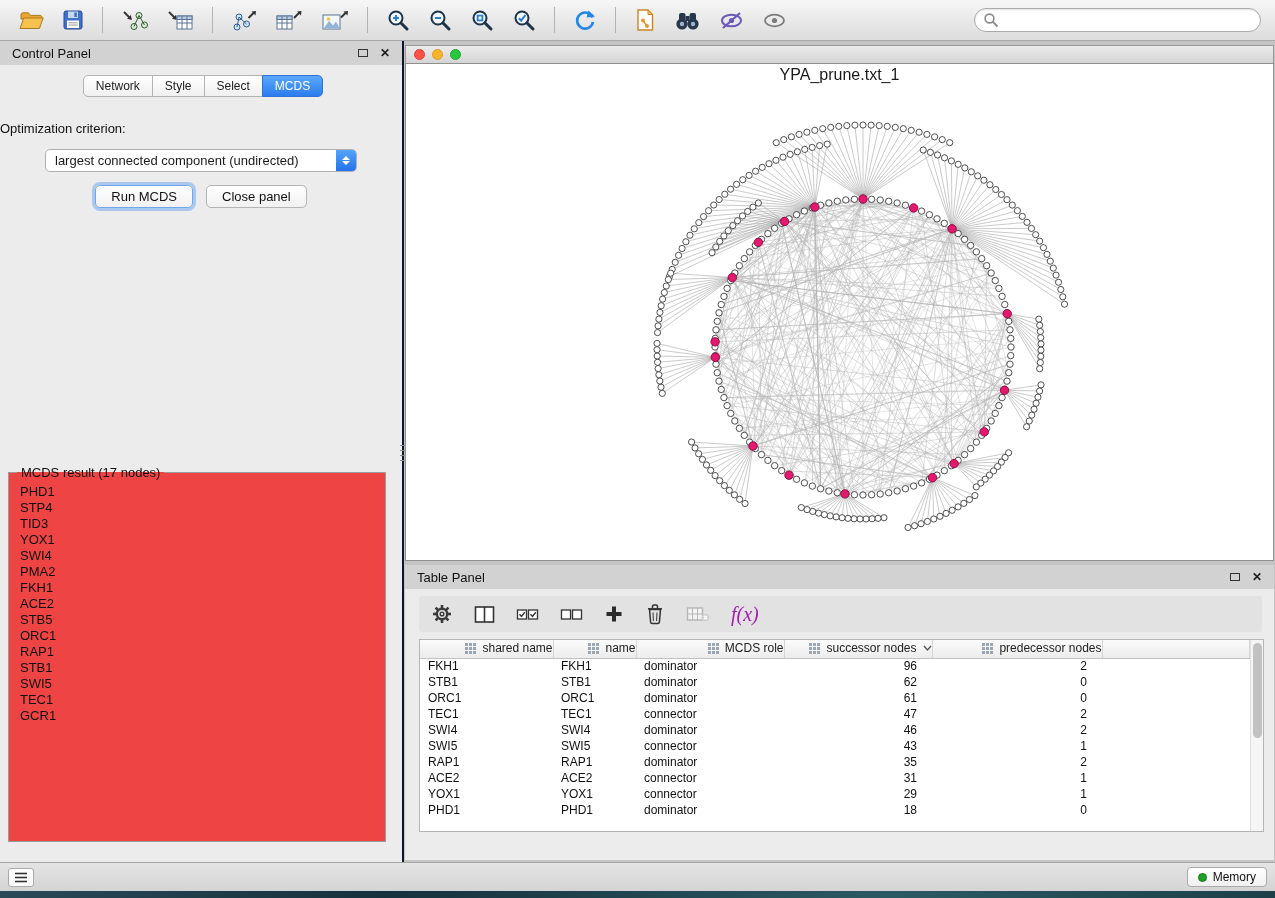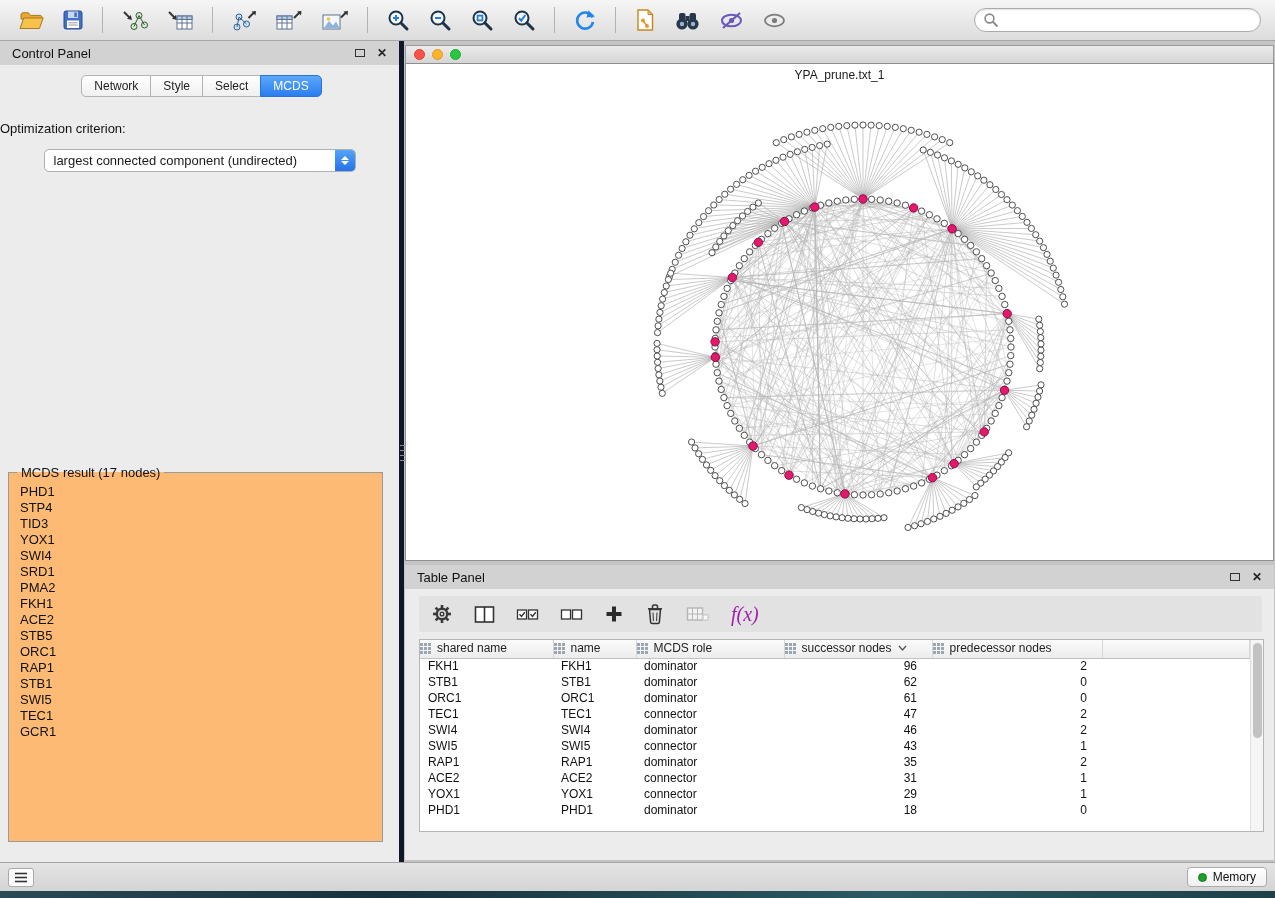--- a/index.html
+++ b/index.html
@@ -12,21 +12,21 @@
     background:linear-gradient(#f6f6f6,#dcdcdc); border-bottom:1px solid #a8a8a8;
     display:flex; align-items:center; padding:0 10px; }
   .tbtn { background:none; border:none; padding:2px 5px; margin:0 4px; cursor:pointer; display:flex; align-items:center; }
   .sep { width:1px; height:26px; background:#b3b3b3; margin:0 9px; }
   .search-wrap { margin-left:auto; margin-right:4px; width:287px; height:24px; background:#fff;
     border:1px solid #ababab; border-radius:12px; display:flex; align-items:center; padding:0 8px;
     box-shadow:inset 0 1px 2px rgba(0,0,0,.12); }
   .search-wrap input { border:none; outline:none; flex:1; font-size:12px; font-family:"Liberation Sans",sans-serif; background:transparent; }
 
   
-  .control-panel { position:absolute; left:0; top:41px; width:404px; bottom:34px; background:#ececec; border-right:5px solid #0f172a; }
+  .control-panel { position:absolute; left:0; top:41px; width:404px; bottom:34px; background:#ececec; border-right:2px solid #0f172a; }
   .panel-header { height:24px; display:flex; align-items:center; padding:0 12px; font-size:13px; color:#111; background:#d2d2d2; }
   .win-ctrls { margin-left:auto; display:flex; align-items:center; gap:12px; }
   .win-float { width:10px; height:8px; border:1.5px solid #333; display:inline-block; cursor:pointer; }
   .win-close { font-size:12px; font-weight:bold; color:#222; cursor:pointer; line-height:1; }
   .tabbar { display:flex; justify-content:center; padding:10px 0 8px; }
   .seg { display:inline-flex; }
   .seg .tab { font-size:12px; padding:3px 12px; background:linear-gradient(#ffffff,#f0f0f0);
     border:1px solid #b2b2b2; margin-left:-1px; color:#222; cursor:pointer; white-space:nowrap; }
   .seg .tab:first-child { border-radius:5px 0 0 5px; margin-left:4px; }
   .seg .tab:last-child { border-radius:0 5px 5px 0; }
@@ -38,54 +38,54 @@
   .dropdown .dd-step { width:20px; height:100%; background:linear-gradient(#55a4f8,#2372ea);
     display:flex; flex-direction:column; align-items:center; justify-content:center; gap:1px; }
   .dd-step .up, .dd-step .dn { width:0; height:0; border-left:4px solid transparent; border-right:4px solid transparent; }
   .dd-step .up { border-bottom:4.5px solid #fff; }
   .dd-step .dn { border-top:4.5px solid #fff; }
   .btn-row { display:flex; justify-content:center; gap:13px; margin-top:13px; }
   .mac-btn { font-size:13px; font-family:"Liberation Sans",sans-serif; padding:3px 15px; background:linear-gradient(#ffffff,#f1f1f1);
     border:1px solid #b5b5b5; border-radius:5px; color:#111; cursor:pointer; }
   .mac-btn.focused { border-color:#6ea7ea; box-shadow:0 0 0 3px rgba(93,160,245,.45); }
   .mcds-fieldset { position:absolute; left:8px; right:16px; top:424px; bottom:22px;
-    border:1px solid #9a9a9a; background:#fdba74; padding:4px 13px 0 0; }
+    border:1px solid #9a9a9a; background:#ef4444; padding:4px 13px 0 0; }
   .mcds-fieldset legend { font-size:13px; color:#111; margin-left:8px; padding:0 4px; background:transparent; }
   .mcds-list { overflow:hidden; height:calc(100% - 4px); }
   .mcds-item { font-size:13px; height:16px; line-height:16px; padding-left:11px; color:#111; }
 
   
   .right-area { position:absolute; left:404px; top:41px; right:0; bottom:34px; background:#c4c4c4; }
   .grip { position:absolute; left:-4px; top:404px; width:5px; height:18px;
     background:repeating-linear-gradient(to bottom,#8d8d8d 0 1px,transparent 1px 5px); cursor:col-resize; }
 
   .network-window { position:absolute; left:1px; top:4px; right:1px; height:516px; }
   .net-titlebar { height:18px; background:linear-gradient(#ebebeb,#d5d5d5); border:1px solid #9a9a9a; border-bottom:none;
     display:flex; align-items:center; padding:0 8px; position:relative; }
   .tl { width:11px; height:11px; border-radius:50%; margin-right:7px; cursor:pointer; }
   .tl.red { background:#fd5149; border:1px solid #df3e37; }
   .tl.yellow { background:#fdb32a; border:1px solid #de9a24; }
   .tl.green { background:#29c63f; border:1px solid #1fa733; }
-  .net-title { position:absolute; left:0; right:0; text-align:center; font-size:12px; color:#1a1a1a;margin-top:40px; }
+  .net-title { position:absolute; left:0; right:0; text-align:center; font-size:16px; color:#1a1a1a;margin-top:40px; }
   .net-canvas { height:498px; background:#fff; border:1px solid #8f8f8f; overflow:hidden; }
 
   
   .table-panel { position:absolute; left:1px; top:524px; right:1px; bottom:4px; background:#ececec; }
   .table-panel .panel-header { background:#d2d2d2; }
   .table-toolbar { margin:7px 12px 0 14px; height:36px; background:#e2e2e2; border-radius:3px;
     display:flex; align-items:center; gap:21px; padding:0 12px; }
   .ttbtn { background:none; border:none; padding:0; cursor:pointer; display:flex; align-items:center; }
   .fx { font-family:"Liberation Serif", serif; font-style:italic; font-size:20px; color:#a21caf; }
   .table-wrap { position:absolute; left:14px; right:10px; top:74px; bottom:28px; background:#fff; border:1px solid #b5b5b5; overflow:hidden; }
   table.node-table { border-collapse:collapse; table-layout:fixed; width:calc(100% - 13px); font-size:12px; }
   .node-table col.c1{width:133px}.node-table col.c2{width:83px}.node-table col.c3{width:148px}
   .node-table col.c4{width:148px}.node-table col.c5{width:170px}
   .node-table th { height:18px; font-weight:normal; font-size:12px; color:#222;
     background:linear-gradient(#fbfbfb,#ececec); border-right:1px solid #d6d6d6; border-bottom:1px solid #c2c2c2;
-    text-align:left; white-space:nowrap; overflow:hidden; }
+    text-align:right; white-space:nowrap; overflow:hidden; }
   .th-inner { display:inline-flex; align-items:center; gap:6px; }
   .node-table td { height:16px; padding:0 8px; white-space:nowrap; overflow:hidden; color:#111; }
   .node-table td.num { text-align:right; padding-right:15px; }
   .vscroll { position:absolute; top:0; right:0; width:13px; bottom:0; background:#f5f5f5; border-left:1px solid #e0e0e0; }
   .vthumb { position:absolute; top:3px; left:2px; width:9px; height:95px; background:#c2c2c2; border-radius:5px; cursor:pointer; }
   .table-tabs { position:absolute; left:0; right:0; bottom:5px; display:flex; justify-content:center; }
 
   
   .statusbar { position:absolute; left:0; right:0; bottom:7px; height:29px;
     background:linear-gradient(#e4e4e4,#d4d4d4); border-top:1px solid #a5a5a5;
@@ -272,29 +272,32 @@
       </span>
     </div>
     <div class="opt-label">Optimization criterion:</div>
     <div class="dropdown">
       <span class="dd-text">largest connected component (undirected)</span>
       <span class="dd-step">
           <span class="up"></span>
           <span class="dn"></span>
         </span>
     </div>
+    <div class="btn-row">
+      <button class="mac-btn focused">Run MCDS</button>
+      <button class="mac-btn">Close panel</button>
+    </div>
     <fieldset class="mcds-fieldset">
       <legend>MCDS result (17 nodes)</legend>
       <div class="mcds-list">
           <div class="mcds-item">PHD1</div>
           <div class="mcds-item">STP4</div>
           <div class="mcds-item">TID3</div>
           <div class="mcds-item">YOX1</div>
           <div class="mcds-item">SWI4</div>
-          <div class="mcds-item">SRD1</div>
           <div class="mcds-item">PMA2</div>
           <div class="mcds-item">FKH1</div>
           <div class="mcds-item">ACE2</div>
           <div class="mcds-item">STB5</div>
           <div class="mcds-item">ORC1</div>
           <div class="mcds-item">RAP1</div>
           <div class="mcds-item">STB1</div>
           <div class="mcds-item">SWI5</div>
           <div class="mcds-item">TEC1</div>
           <div class="mcds-item">GCR1</div>

